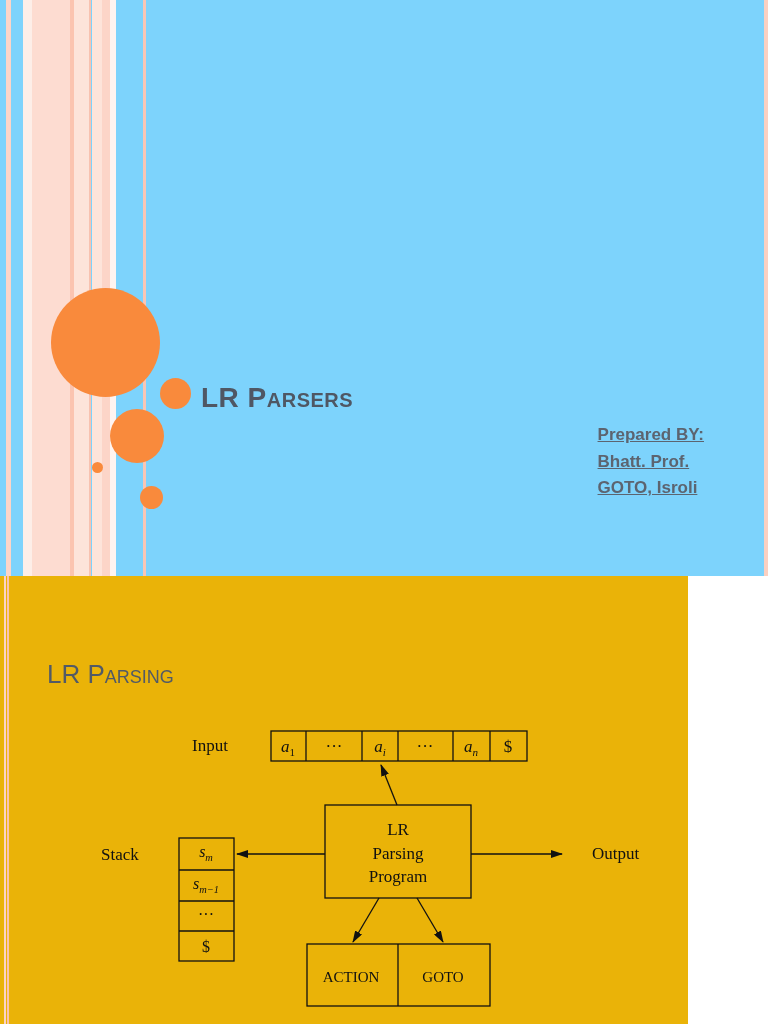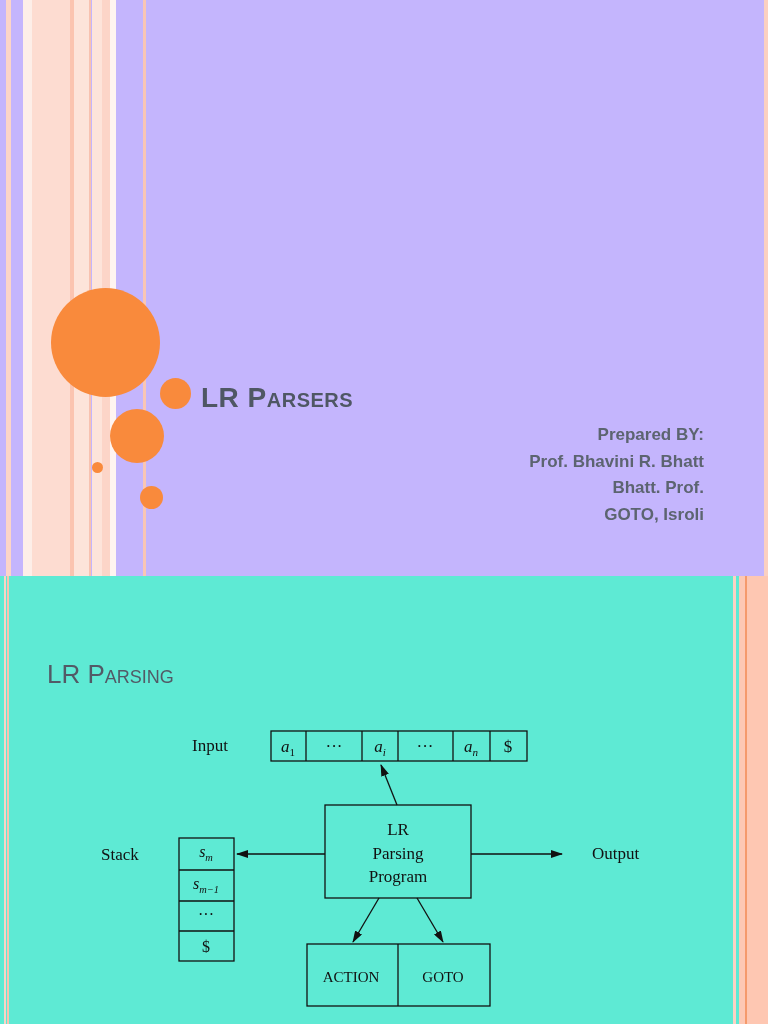--- a/index.html
+++ b/index.html
@@ -1,19 +1,19 @@
 <!DOCTYPE html>
 <html><head>
 <meta charset="utf-8">
 <style>
   html, body { margin:0; padding:0; }
   body { width:768px; height:1024px; position:relative; overflow:hidden; background:#ffffff; font-family:"Liberation Sans", sans-serif; }
 
   
-  .slide1 { position:absolute; left:0; top:0; width:768px; height:576px; background:#c4b5fd; overflow:hidden; }
+  .slide1 { position:absolute; left:0; top:0; width:768px; height:576px; background:#7dd3fc; overflow:hidden; }
   .stripe { position:absolute; top:0; bottom:0; }
   .s1-a { left:6px;  width:5px;  background:#fcd5c8; }
   .s1-b { left:23px; width:9px;  background:#fdeee8; }
   .s1-c { left:32px; width:38px; background:#fddcd1; }
   .s1-d { left:70px; width:4px;  background:#fbc4b0; }
   .s1-e { left:74px; width:15px; background:#fde4da; }
   .s1-f { left:89px; width:2px;  background:#f8c2b0; }
   .s1-g { left:92px; width:10px; background:#fde4da; }
   .s1-h { left:102px;width:8px;  background:#fcd5c8; }
   .s1-i { left:110px;width:6px;  background:#fff4f0; }
@@ -23,24 +23,24 @@
   .circle { position:absolute; border-radius:50%; background:#f98a3c; }
   .c1 { left:51px;  top:288px; width:109px; height:109px; }
   .c2 { left:160px; top:378px; width:31px;  height:31px; }
   .c3 { left:110px; top:409px; width:54px;  height:54px; }
   .c4 { left:92px;  top:462px; width:11px;  height:11px; }
   .c5 { left:140px; top:486px; width:23px;  height:23px; }
 
   .title1 { position:absolute; left:201px; top:382px; font-size:28px; font-weight:bold; color:#4f5764; letter-spacing:0.5px; white-space:nowrap; }
   .smallcaps { font-variant:small-caps; }
 
-  .author { position:absolute; right:64px; top:422px; text-align:right; color:#5c6470; font-weight:bold; font-size:17px; line-height:26.5px; }
+  .author { position:absolute; right:64px; top:422px; text-align:left; color:#5c6470; font-weight:bold; font-size:17px; line-height:26.5px;text-decoration:underline; }
 
   
-  .slide2 { position:absolute; left:0; top:576px; width:768px; height:448px; background:#5eead4; overflow:hidden; }
+  .slide2 { position:absolute; left:0; top:576px; width:688px; height:448px; background:#eab308; overflow:hidden; }
   .s2-a { left:4px;  width:2px; background:#fbd3c5; }
   .s2-b { left:7px;  width:2px; background:#fbc3b0; }
   .s2-r1 { left:733px; width:3px; background:#fcd2c4; }
   .s2-r2 { left:739px; width:7px; background:#fdc8b4; }
   .s2-r3 { left:745px; width:2px; background:#f59a6c; }
   .s2-r4 { left:747px; width:21px; background:#fec7b2; }
 
   .title2 { position:absolute; left:47px; top:83px; font-size:26px; color:#525a66; white-space:nowrap; }
 
   svg.diagram { position:absolute; left:0; top:0; width:768px; height:448px; }
@@ -67,21 +67,20 @@
   <div class="circle c3"></div>
   <div class="circle c4"></div>
   <div class="circle c5"></div>
 
   <div class="title1">
     <span>LR </span><span class="smallcaps">Parsers</span>
   </div>
 
   <div class="author">
     <div>Prepared BY:</div>
-    <div>Prof. Bhavini R. Bhatt</div>
     <div>Bhatt. Prof.</div>
     <div>GOTO, Isroli</div>
   </div>
 </div>
 
 <div class="slide2">
   <div class="stripe s2-a"></div>
   <div class="stripe s2-b"></div>
   <div class="stripe s2-r1"></div>
   <div class="stripe s2-r2"></div>

